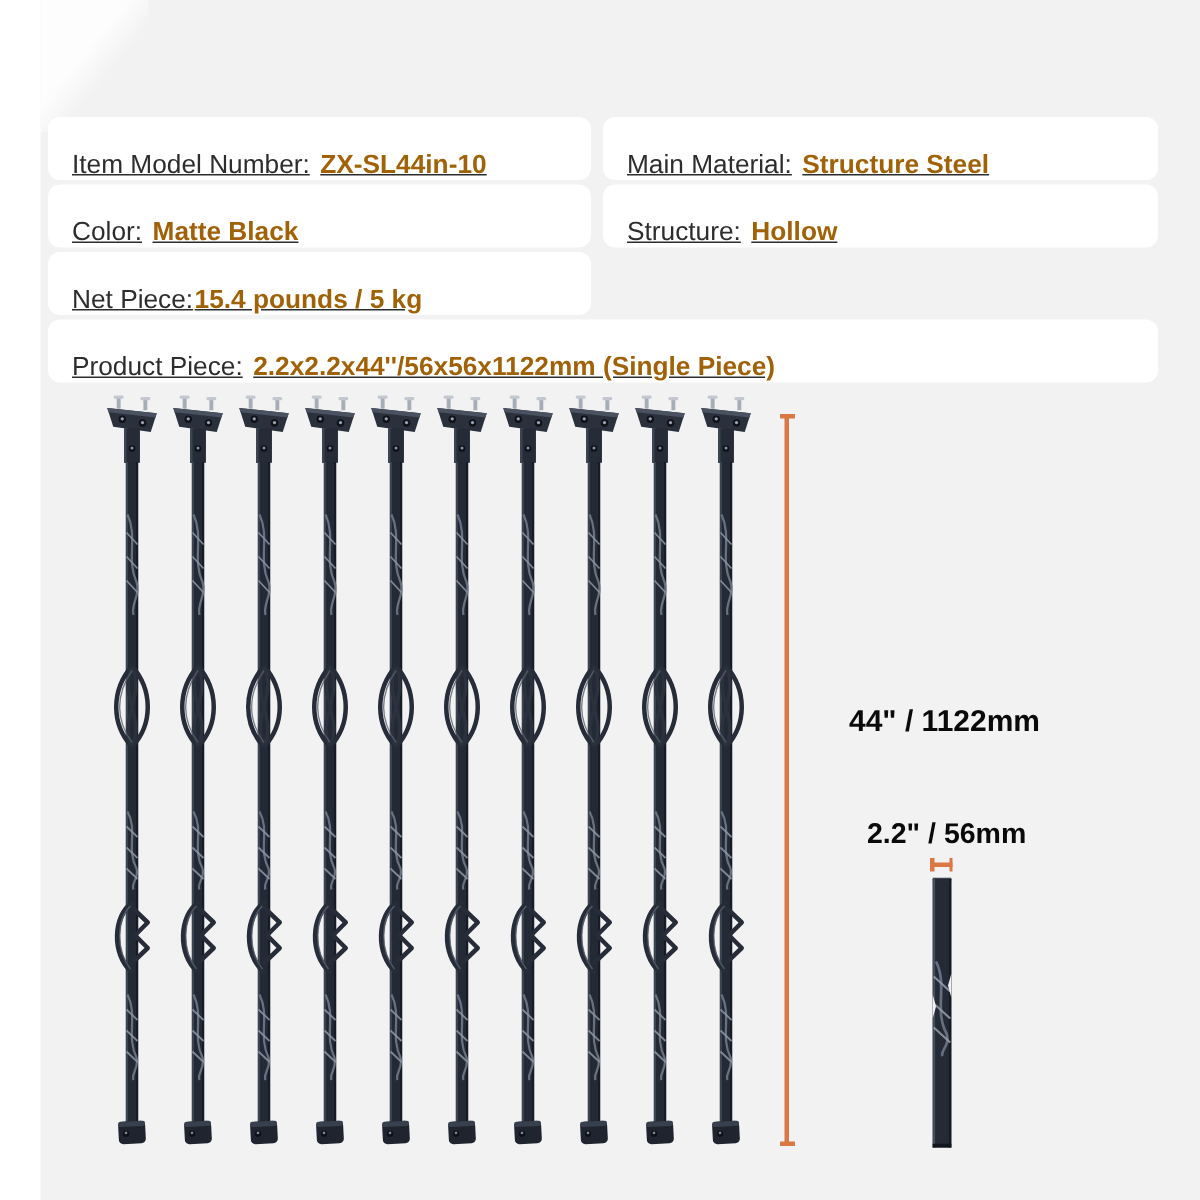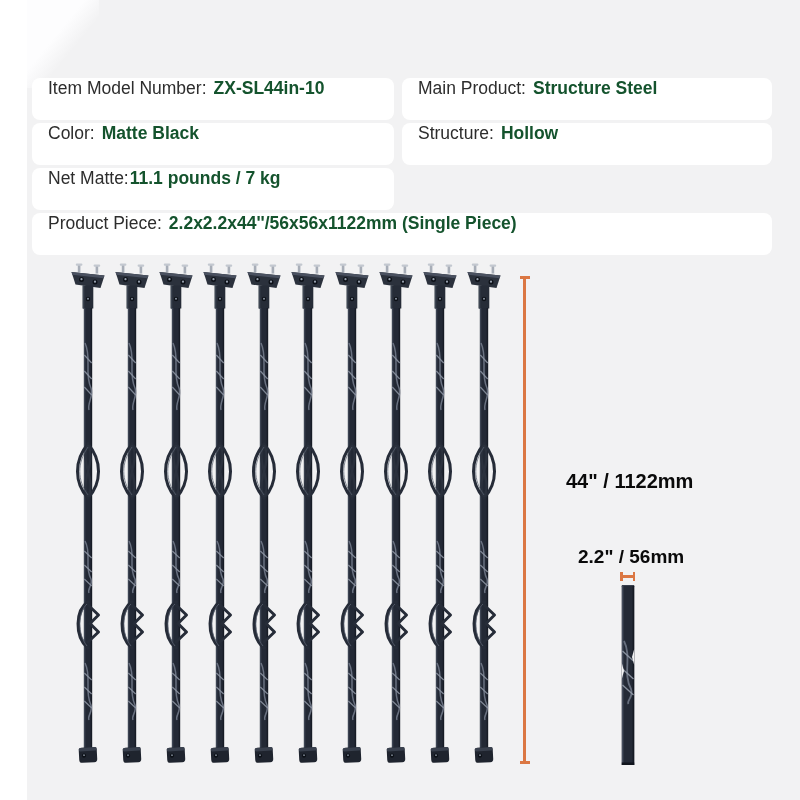--- a/index.html
+++ b/index.html
@@ -20,26 +20,27 @@
   }
   .spec-grid{
     position:absolute;left:32px;top:78px;width:740px;
     display:grid;
     grid-template-columns:362px 370px;
     column-gap:8px;row-gap:3px;
     grid-auto-rows:42px;
   }
   .card{
     background:#ffffff;border-radius:8px;
-    display:flex;align-items:flex-start;
+    display:flex;align-items:flex-end;
     padding-left:16px;box-sizing:border-box;
     font-size:17.5px;color:#2d2d2d;
     white-space:nowrap;
+    text-decoration:underline;
   }
-  .card .val{font-weight:bold;color:#14532d;margin-left:7px;}
+  .card .val{font-weight:bold;color:#a16207;margin-left:7px;}
   .card.tight .val{margin-left:1px;}
   .card.full{grid-column:1 / -1;}
   .balusters-svg{position:absolute;left:66px;top:263px;}
   .detail-svg{position:absolute;left:616px;top:585px;}
   .dim-line-v{
     position:absolute;left:523px;top:277px;width:2.5px;height:486px;
     background:var(--accent,#db7743);
   }
   .dim-cap{
     position:absolute;width:10px;height:2.5px;
@@ -76,34 +77,34 @@
 
   <div class="left-band"></div>
   <div class="corner-highlight"></div>
 
   <div class="spec-grid">
     <div class="card">
       <span class="lbl">Item Model Number:</span>
       <span class="val">ZX-SL44in-10</span>
     </div>
     <div class="card">
-      <span class="lbl">Main Product:</span>
+      <span class="lbl">Main Material:</span>
       <span class="val">Structure Steel</span>
     </div>
     <div class="card">
       <span class="lbl">Color:</span>
       <span class="val">Matte Black</span>
     </div>
     <div class="card">
       <span class="lbl">Structure:</span>
       <span class="val">Hollow</span>
     </div>
     <div class="card tight">
-      <span class="lbl">Net Matte:</span>
-      <span class="val">11.1 pounds / 7 kg</span>
+      <span class="lbl">Net Piece:</span>
+      <span class="val">15.4 pounds / 5 kg</span>
     </div>
     <div class="card full">
       <span class="lbl">Product Piece:</span>
       <span class="val">2.2x2.2x44''/56x56x1122mm (Single Piece)</span>
     </div>
   </div>
 
   <svg class="balusters-svg" width="440" height="502" viewBox="0 0 440 502">
     <defs>
       <g id="baluster-shape">

